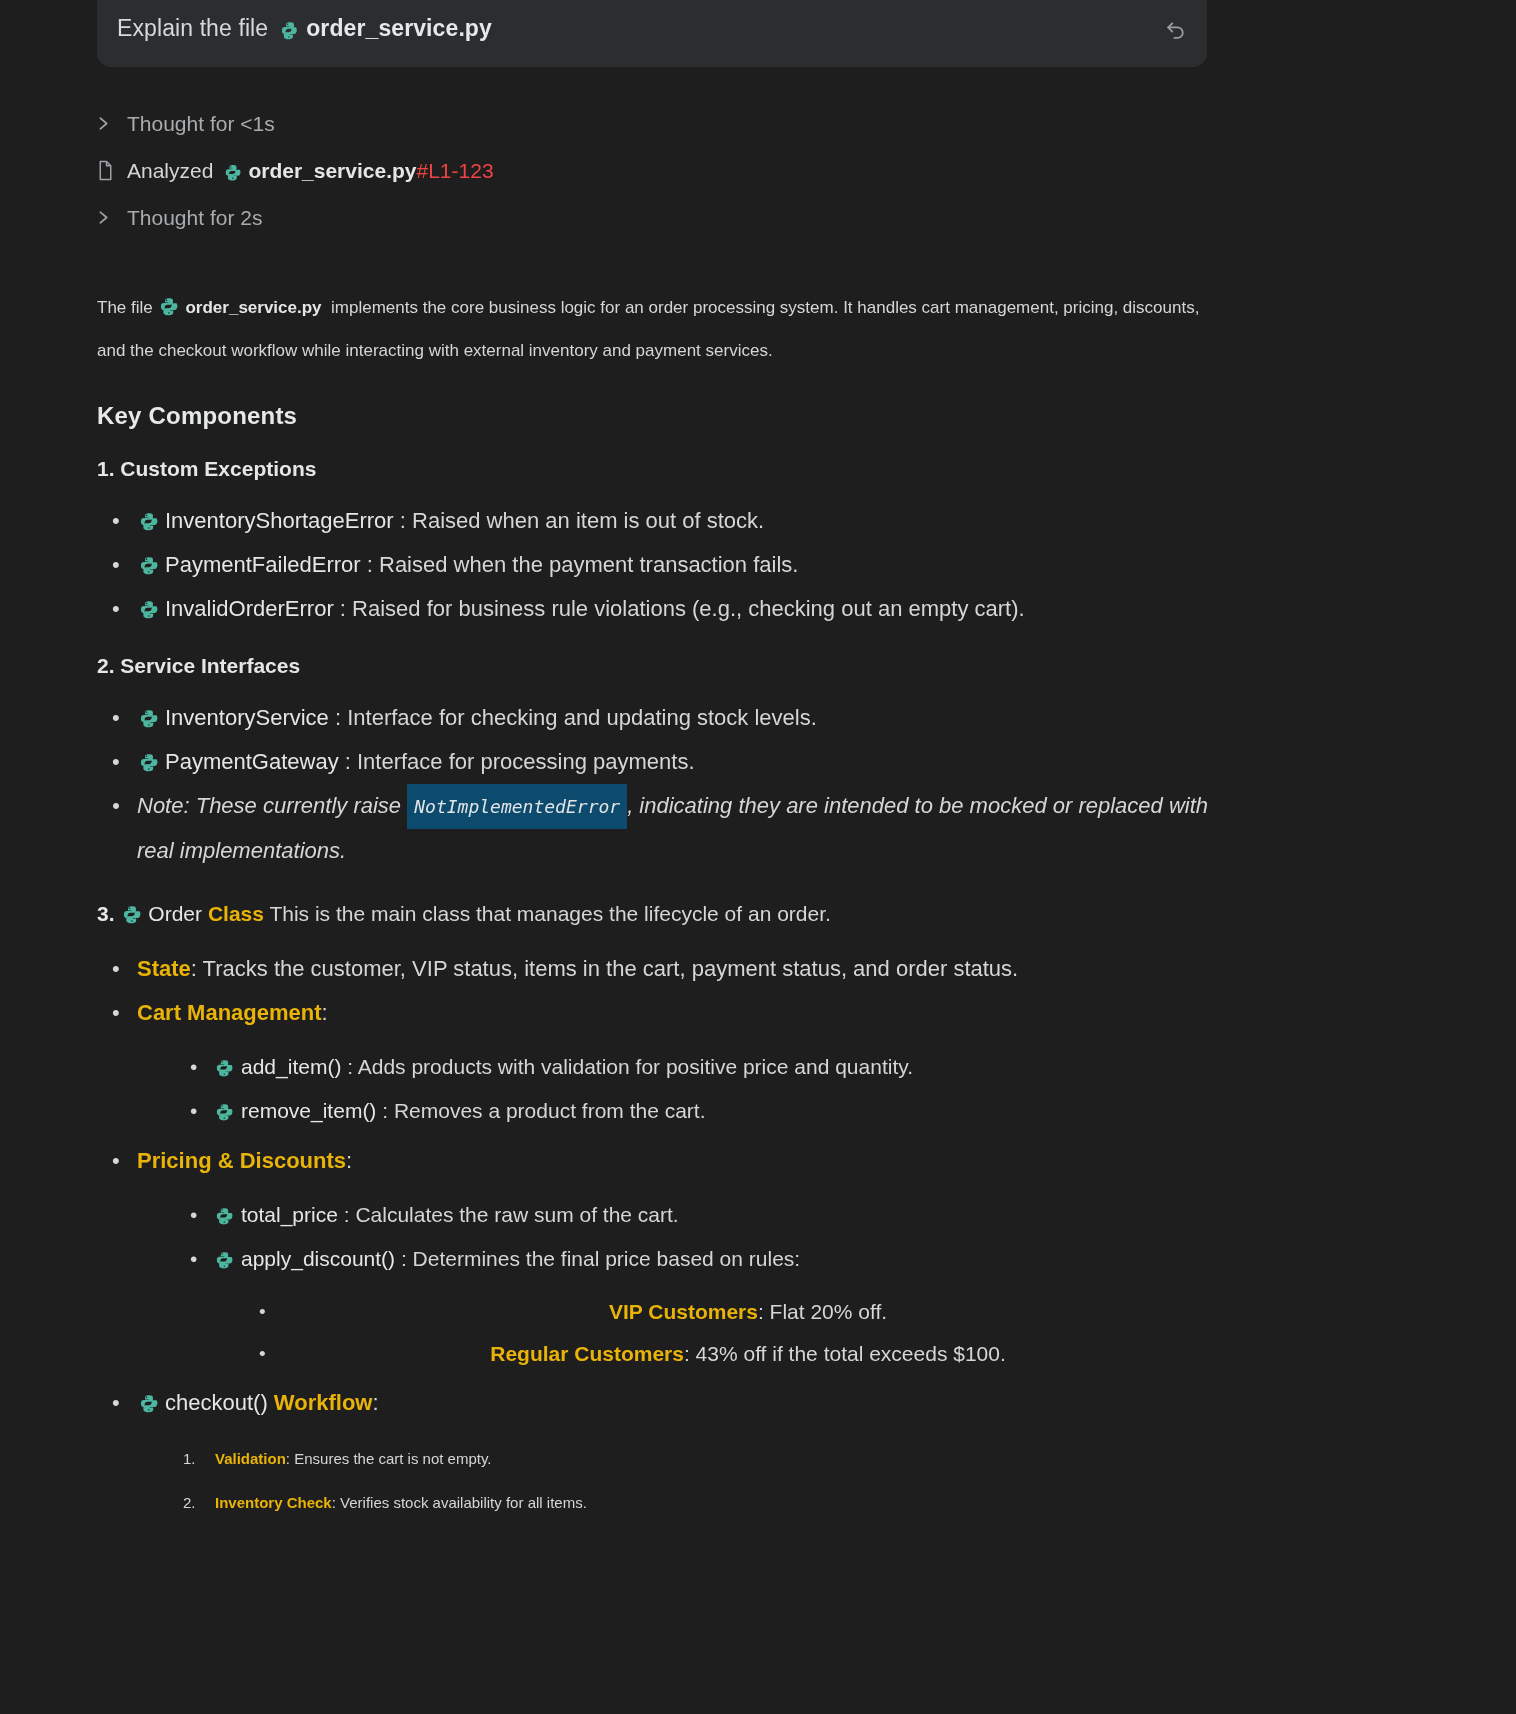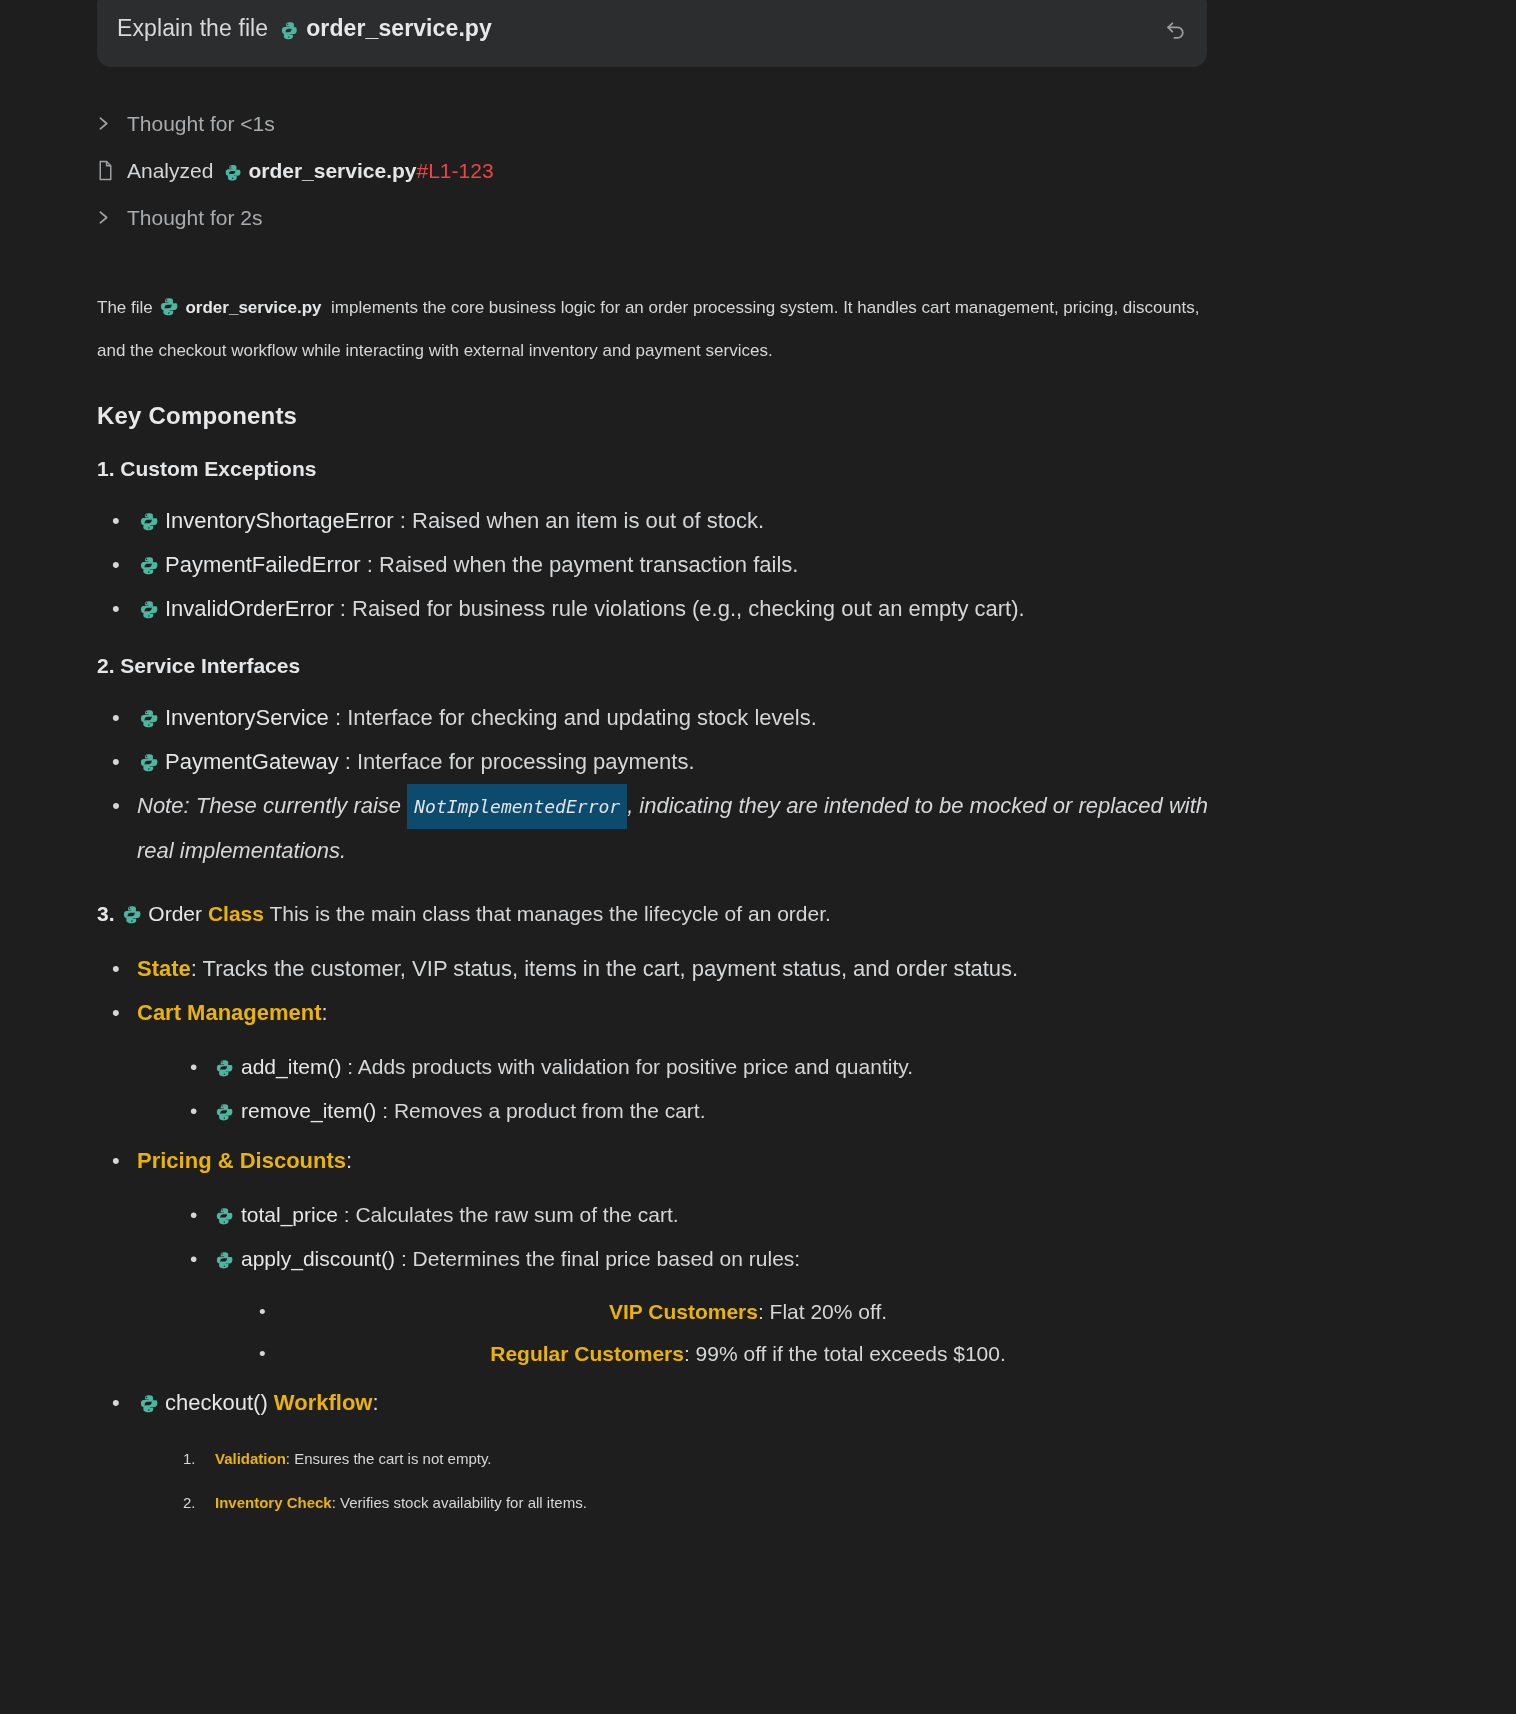--- a/index.html
+++ b/index.html
@@ -407,21 +407,21 @@
               <svg viewBox="0 0 64 64" width="18" height="18" xmlns="http://www.w3.org/2000/svg">
                   <path fill="#4db6a0" d="M31.5 4c-6.6 0-11 2.6-11 7.2v7.1h11.3v1.9H15.4c-4.9 0-8.9 3.2-8.9 11.5s3.5 11.8 8.4 11.8h4.1v-8.2c0-5.1 4.2-9.1 9.4-9.1h10.9c4.4 0 7.6-3.4 7.6-7.7v-7.3C46.9 6.7 42.6 4 36 4h-4.5zm-6.1 4.4c1.4 0 2.6 1.2 2.6 2.6s-1.1 2.6-2.6 2.6c-1.4 0-2.6-1.2-2.6-2.6s1.1-2.6 2.6-2.6z"></path>
                   <path fill="#4db6a0" d="M42.6 20.3v8c0 5.3-4.4 9.3-9.4 9.3H22.3c-4.3 0-7.6 3.6-7.6 7.7v7.3c0 4.5 4 7.1 8.4 8.2 5.3 1.3 10.3 1.5 16.3 0 4.2-1 8.4-3.1 8.4-8.2v-7.1H36.5V44h16.4c4.9 0 6.7-3.4 8.4-8.5 1.8-5.3.1-11.2-2.4-14.2H42.6zM33.3 51.2c1.4 0 2.6 1.2 2.6 2.6s-1.1 2.6-2.6 2.6-2.6-1.2-2.6-2.6 1.2-2.6 2.6-2.6z"></path>
                 </svg>
             </span><span class="code-name">apply_discount()</span>&nbsp;<span>: Determines the final price based on rules:</span>
             <ul class="lvl3">
               <li>
                 <span class="b">VIP Customers</span><span>: Flat 20% off.</span>
               </li>
               <li>
-                <span class="b">Regular Customers</span><span>: 99% off if the total exceeds $100.</span>
+                <span class="b">Regular Customers</span><span>: 43% off if the total exceeds $100.</span>
               </li>
             </ul>
           </li>
         </ul>
       </li>
       <li>
         <span class="pyico">
           <svg viewBox="0 0 64 64" width="19" height="19" xmlns="http://www.w3.org/2000/svg">
               <path fill="#4db6a0" d="M31.5 4c-6.6 0-11 2.6-11 7.2v7.1h11.3v1.9H15.4c-4.9 0-8.9 3.2-8.9 11.5s3.5 11.8 8.4 11.8h4.1v-8.2c0-5.1 4.2-9.1 9.4-9.1h10.9c4.4 0 7.6-3.4 7.6-7.7v-7.3C46.9 6.7 42.6 4 36 4h-4.5zm-6.1 4.4c1.4 0 2.6 1.2 2.6 2.6s-1.1 2.6-2.6 2.6c-1.4 0-2.6-1.2-2.6-2.6s1.1-2.6 2.6-2.6z"></path>
               <path fill="#4db6a0" d="M42.6 20.3v8c0 5.3-4.4 9.3-9.4 9.3H22.3c-4.3 0-7.6 3.6-7.6 7.7v7.3c0 4.5 4 7.1 8.4 8.2 5.3 1.3 10.3 1.5 16.3 0 4.2-1 8.4-3.1 8.4-8.2v-7.1H36.5V44h16.4c4.9 0 6.7-3.4 8.4-8.5 1.8-5.3.1-11.2-2.4-14.2H42.6zM33.3 51.2c1.4 0 2.6 1.2 2.6 2.6s-1.1 2.6-2.6 2.6-2.6-1.2-2.6-2.6 1.2-2.6 2.6-2.6z"></path>

